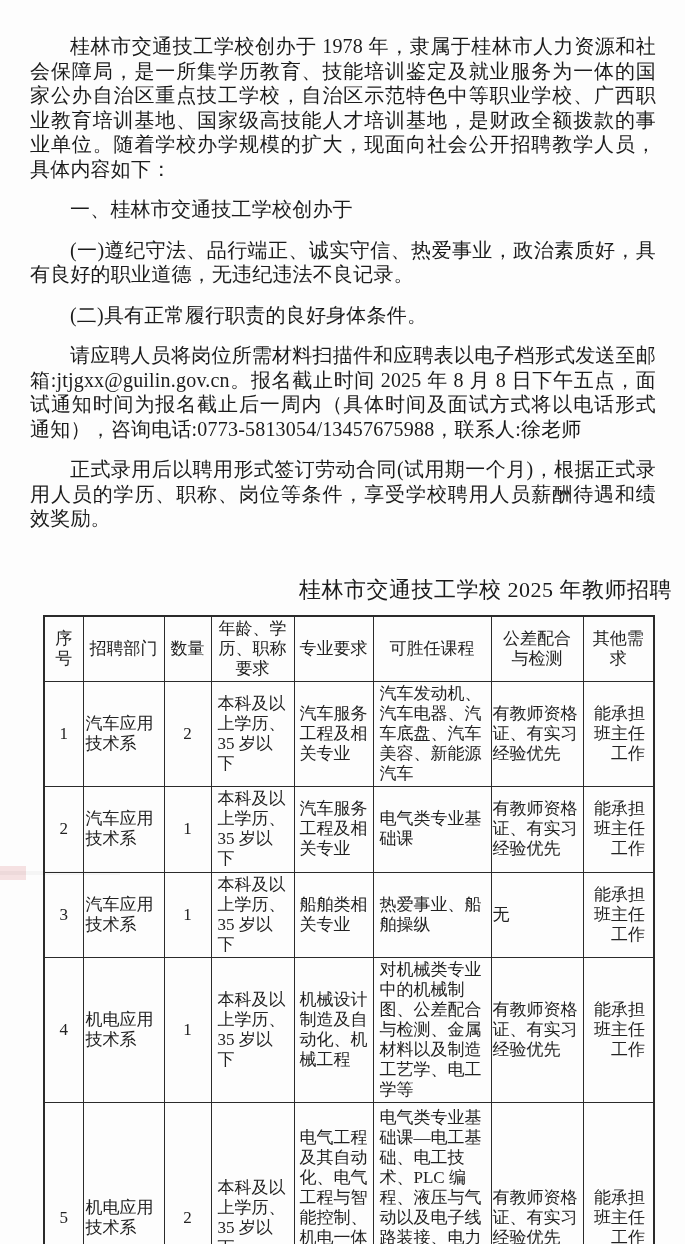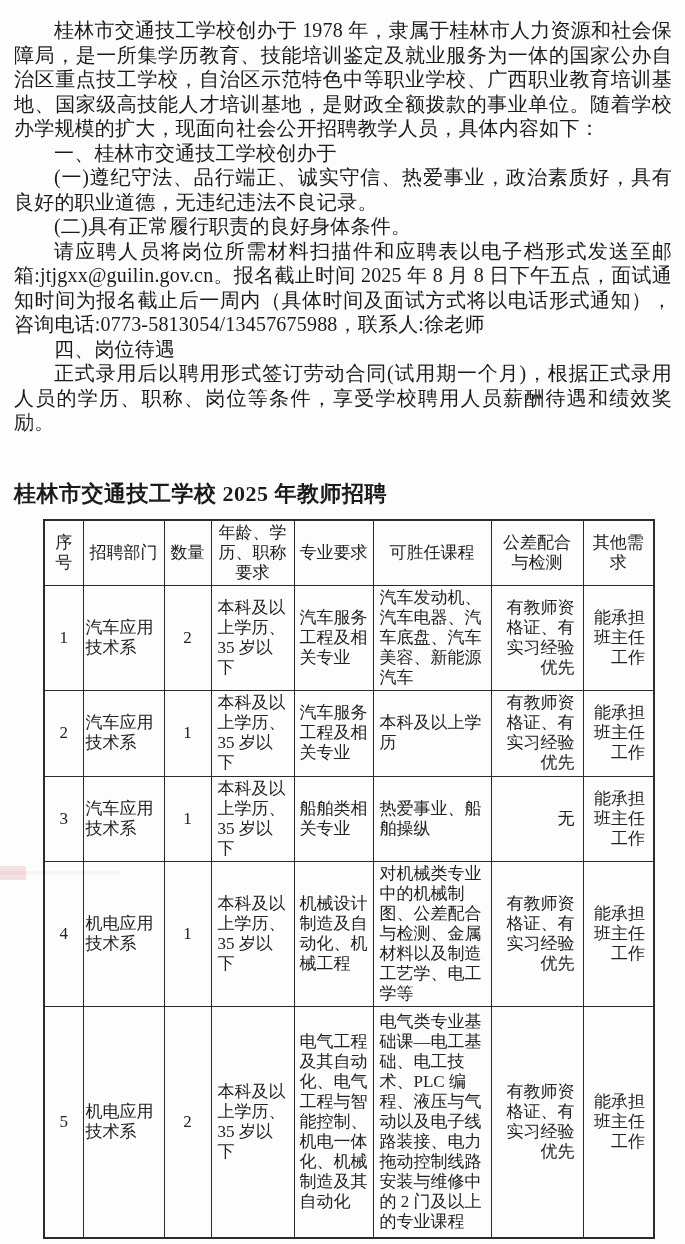--- a/index.html
+++ b/index.html
@@ -12,32 +12,32 @@
     font-family: "Liberation Serif", "DejaVu Serif", serif;
     overflow: hidden;
     position: relative;
   }
   .page {
     position: relative;
     width: 685px;
     padding: 18px 13px 0 14px;
   }
   .para {
-    margin: 0;
+    margin: 16px;
     font-size: 20px;
     line-height: 24.5px;
     text-align: justify;
     text-indent: 2em;
     letter-spacing: 0.2px;
   }
   .doc-title {
     margin: 44px 0 10px 0;
-    text-align: left;
+    text-align: right;
     font-size: 22px;
-    font-weight: bold;
+    font-weight: normal;
     letter-spacing: 0.5px;
   }
   table.recruit {
     border-collapse: collapse;
     table-layout: fixed;
     margin-left: 29px;
     width: 610px;
     border: 2px solid #2b2b2b;
   }
   table.recruit th, table.recruit td {
@@ -55,21 +55,21 @@
   tr.r2 { height: 86px; }
   tr.r3 { height: 64px; }
   tr.r4 { height: 136px; }
   tr.r5 { height: 232px; }
   table.recruit td:nth-child(1) { text-align: center; }
   table.recruit td:nth-child(2) { text-align: left; padding: 2px 2px; }
   table.recruit td:nth-child(3) { text-align: center; }
   table.recruit td:nth-child(4) { text-align: left; padding: 2px 6px; }
   table.recruit td:nth-child(5) { text-align: left; padding: 2px 5px; }
   table.recruit td:nth-child(6) { text-align: left; padding: 2px 6px; }
-  table.recruit td:nth-child(7) { text-align: right; padding: 2px 8px; }
+  table.recruit td:nth-child(7) { text-align: left; padding: 2px 1px; }
   table.recruit td:nth-child(8) { text-align: right; padding: 2px 8px; }
   .artifact-pink {
     position: absolute;
     left: 0; top: 866px;
     width: 26px; height: 14px;
     background: rgba(235, 190, 192, 0.45);
   }
   .artifact-line {
     position: absolute;
     left: 0; top: 871px;
@@ -80,21 +80,20 @@
 </head>
 <body>
 
 <div class="page">
 
   <p class="para">桂林市交通技工学校创办于 1978 年，隶属于桂林市人力资源和社会保障局，是一所集学历教育、技能培训鉴定及就业服务为一体的国家公办自治区重点技工学校，自治区示范特色中等职业学校、广西职业教育培训基地、国家级高技能人才培训基地，是财政全额拨款的事业单位。随着学校办学规模的扩大，现面向社会公开招聘教学人员，具体内容如下：</p>
   <p class="para">一、桂林市交通技工学校创办于</p>
   <p class="para">(一)遵纪守法、品行端正、诚实守信、热爱事业，政治素质好，具有良好的职业道德，无违纪违法不良记录。</p>
   <p class="para">(二)具有正常履行职责的良好身体条件。</p>
   <p class="para">请应聘人员将岗位所需材料扫描件和应聘表以电子档形式发送至邮箱:jtjgxx@guilin.gov.cn。报名截止时间 2025 年 8 月 8 日下午五点，面试通知时间为报名截止后一周内（具体时间及面试方式将以电话形式通知），咨询电话:0773-5813054/13457675988，联系人:徐老师</p>
-  <p class="para">四、岗位待遇</p>
   <p class="para">正式录用后以聘用形式签订劳动合同(试用期一个月)，根据正式录用人员的学历、职称、岗位等条件，享受学校聘用人员薪酬待遇和绩效奖励。</p>
 
   <div class="doc-title">桂林市交通技工学校 2025 年教师招聘</div>
 
   <table class="recruit">
     <colgroup>
       <col style="width:39px">
         <col style="width:81px">
         <col style="width:47px">
         <col style="width:83px">
@@ -125,21 +124,21 @@
         <td>汽车发动机、汽车电器、汽车底盘、汽车美容、新能源汽车</td>
         <td>有教师资格证、有实习经验优先</td>
         <td>能承担班主任工作</td>
       </tr>
       <tr class="r2">
         <td>2</td>
         <td>汽车应用技术系</td>
         <td>1</td>
         <td>本科及以上学历、35 岁以下</td>
         <td>汽车服务工程及相关专业</td>
-        <td>本科及以上学历</td>
+        <td>电气类专业基础课</td>
         <td>有教师资格证、有实习经验优先</td>
         <td>能承担班主任工作</td>
       </tr>
       <tr class="r3">
         <td>3</td>
         <td>汽车应用技术系</td>
         <td>1</td>
         <td>本科及以上学历、35 岁以下</td>
         <td>船舶类相关专业</td>
         <td>热爱事业、船舶操纵</td>

